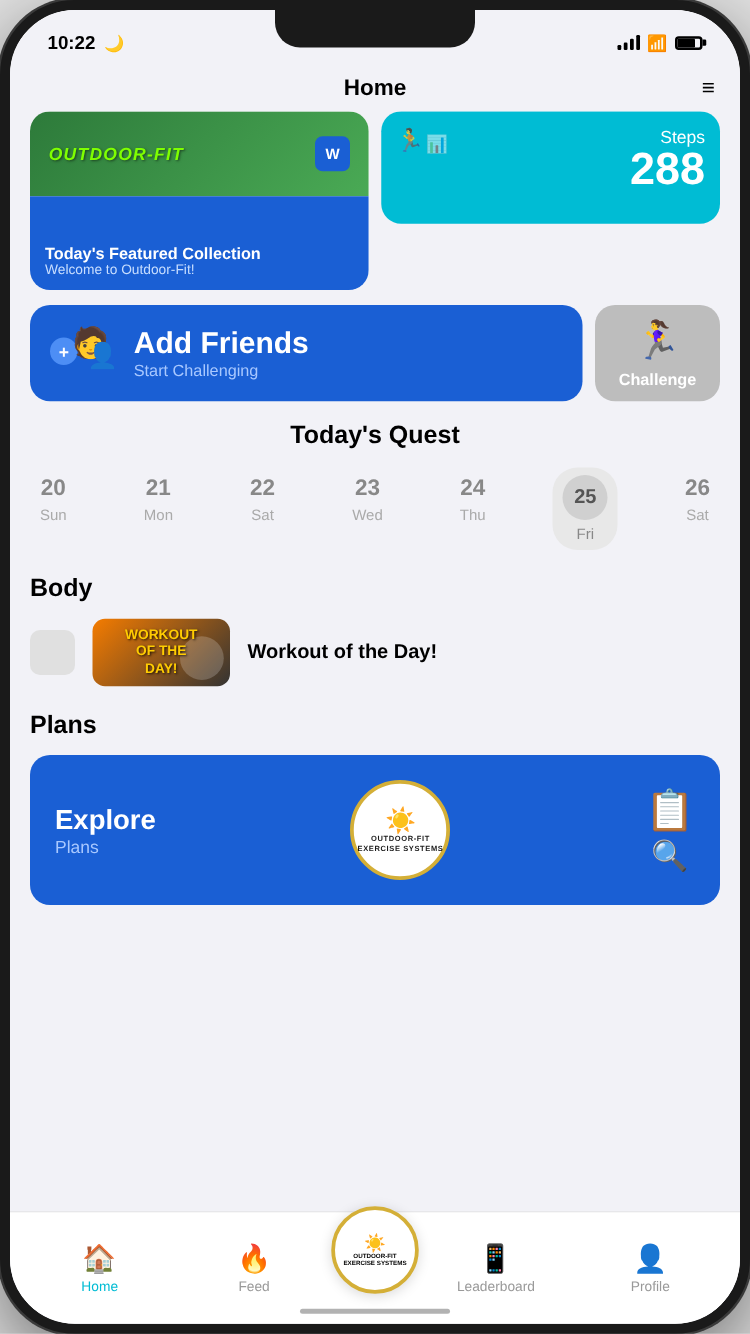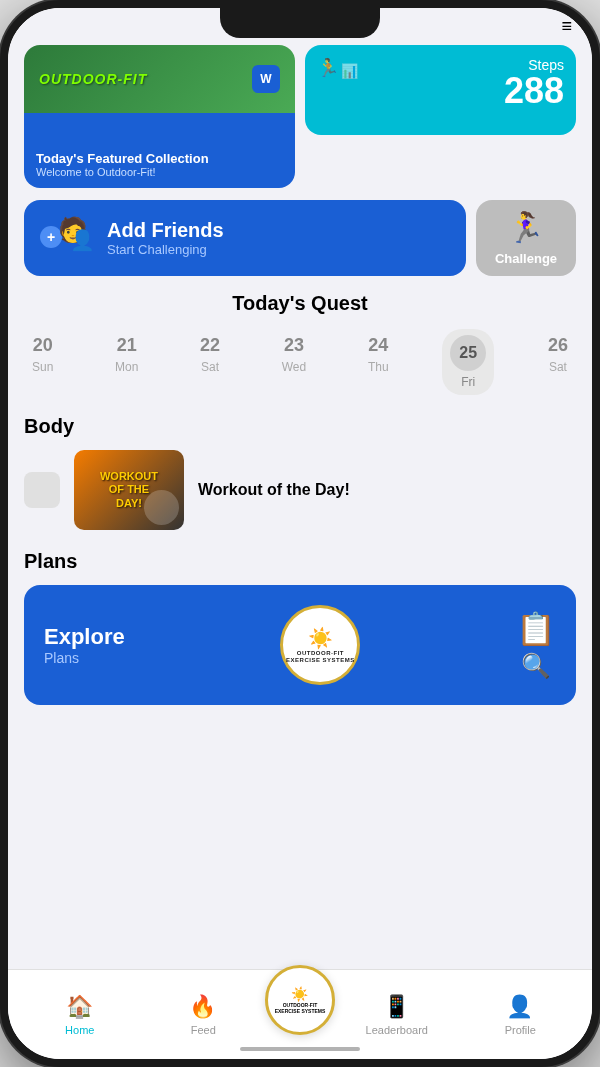--- a/index.html
+++ b/index.html
@@ -306,21 +306,21 @@
     }
     .friends-icon-area .person2 {
       position: absolute;
       left: 30px;
       top: 12px;
       font-size: 20px;
     }
     .add-friends-text {}
     .add-friends-title {
       color: #fff;
-      font-size: 20px;
+      font-size: 24px;
       font-weight: 700;
     }
     .add-friends-sub {
       color: #a8c8ff;
       font-size: 13px;
     }
     .card-challenge {
       background: #bdbdbd;
       border-radius: 16px;
       padding: 10px;
@@ -406,21 +406,21 @@
     }
     .workout-checkbox {
       width: 36px;
       height: 36px;
       background: #e0e0e0;
       border-radius: 8px;
       flex-shrink: 0;
     }
     .workout-thumbnail {
       width: 110px;
-      height: 80px;
+      height: 54px;
       border-radius: 10px;
       background: linear-gradient(135deg, #f57c00, #333);
       display: flex;
       align-items: center;
       justify-content: center;
       overflow: hidden;
       flex-shrink: 0;
       position: relative;
     }
     .workout-thumbnail-text {
@@ -571,20 +571,38 @@
 <body>
 
 <div class="phone-shell">
   <div class="phone-notch"></div>
   <div class="phone-side-btn power"></div>
   <div class="phone-vol-up"></div>
   <div class="phone-vol-down"></div>
 
   <div class="screen">
 
+    <div class="status-bar">
+      <div class="status-time">
+        <span>10:22</span>
+        <span style="font-size:13px; margin-left:3px;">🌙</span>
+      </div>
+      <div class="status-icons">
+        <div class="signal-bars">
+          <div class="signal-bar" style="height:4px;"></div>
+          <div class="signal-bar" style="height:6px;"></div>
+          <div class="signal-bar" style="height:9px;"></div>
+          <div class="signal-bar" style="height:12px;"></div>
+        </div>
+        <span class="wifi-icon">📶</span>
+        <div class="battery-icon">
+          <div class="battery-fill"></div>
+        </div>
+      </div>
+    </div>
 
     <div class="app-header">
       <span class="header-title">Home</span>
       <span class="header-menu-btn">≡</span>
     </div>
 
     <div class="scroll-content">
 
       <div class="cards-grid">
 

